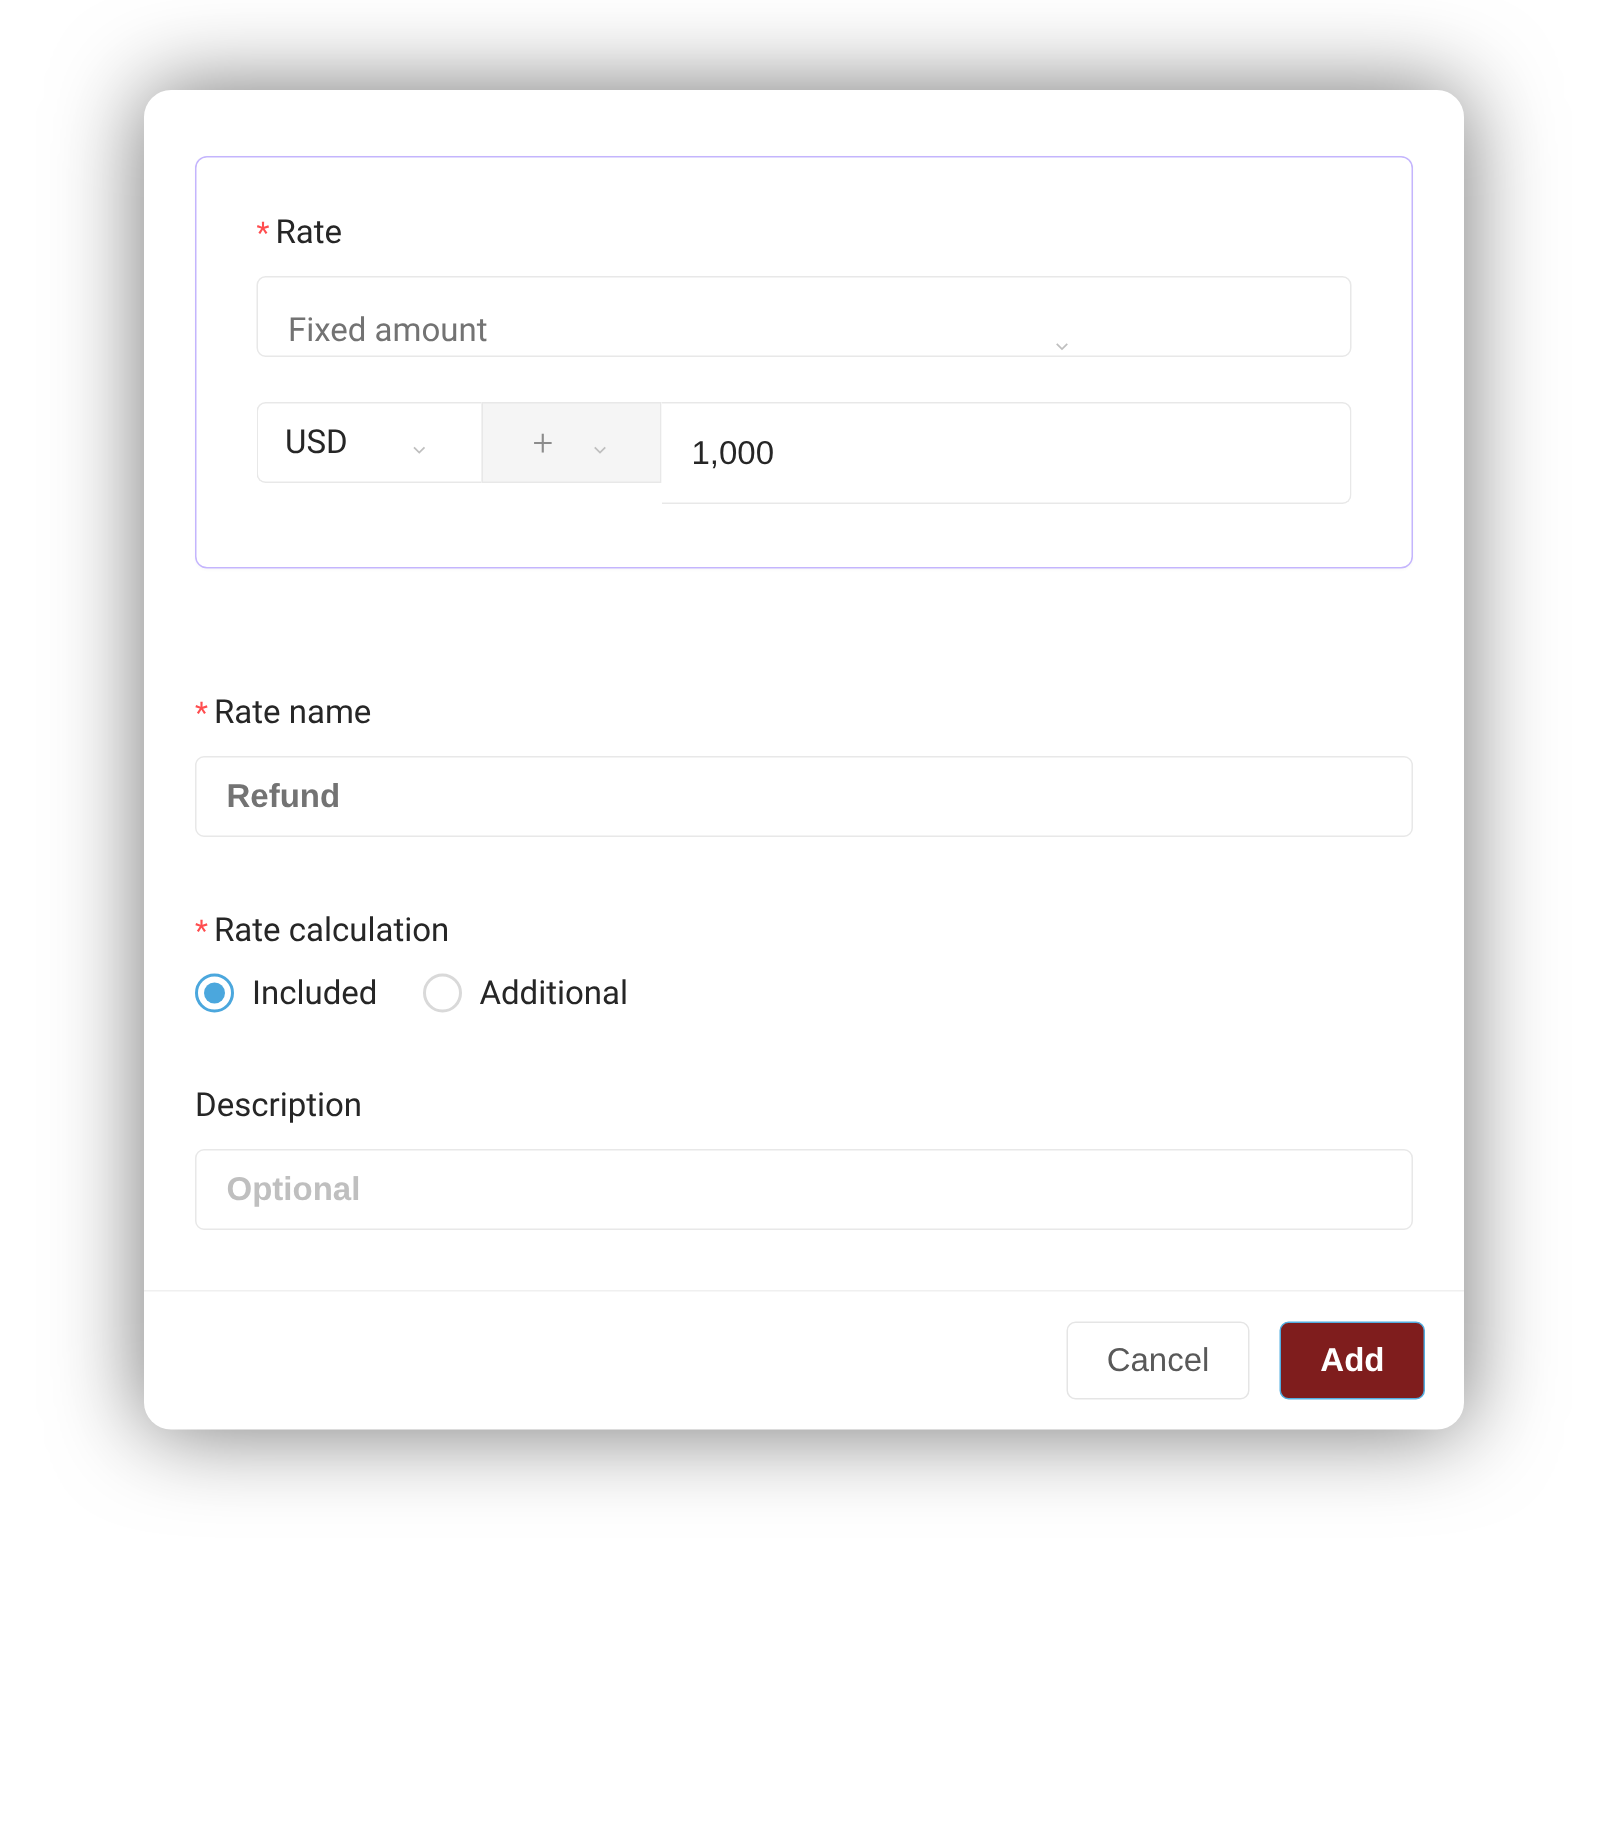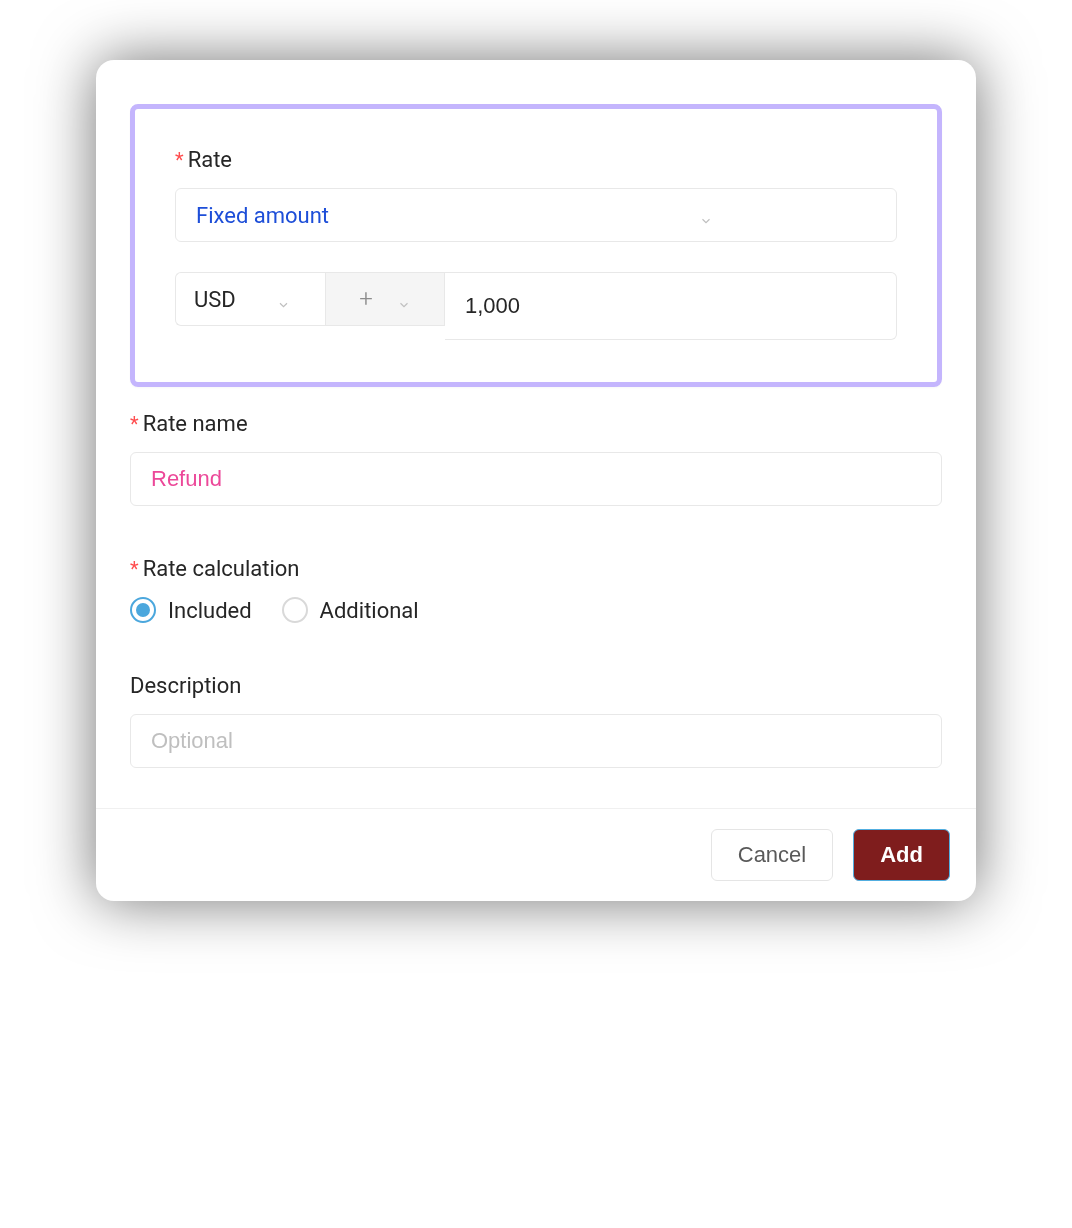--- a/index.html
+++ b/index.html
@@ -25,45 +25,45 @@
     }
     .modal-title {
       font-size: 26px;
       font-weight: 600;
       color: #262626;
     }
     .modal-body {
       padding: 44px 34px 40px;
     }
     .card {
-      border: 5px solid #c4b5fd;
+      border: 1px solid #c4b5fd;
       border-radius: 8px;
       padding: 38px 40px 42px;
-      margin-bottom: 24px;
+      margin-bottom: 84px;
       box-shadow: 0 1px 2px rgba(0,0,0,0.03);
     }
     .label {
       font-size: 22px;
       color: #262626;
       margin-bottom: 16px;
       display: block;
     }
     .req-star { color: #ff4d4f; margin-right: 4px; font-size: 20px; }
     .select {
       display: flex;
-      align-items: center;
+      align-items: flex-end;
       justify-content: space-between;
       width: 100%;
       height: 54px;
-      padding: 16px 20px;
+      padding: 4px 20px;
       border: 1px solid #e8e8e8;
       border-radius: 6px;
       background: #fff;
       font-size: 22px;
-      color: #1d4ed8;
+      color: #737373;
     }
     .row {
       display: flex;
       margin-top: 30px;
     }
     .cur-select {
       display: flex;
       align-items: center;
       gap: 19px;
       width: 150px;
@@ -99,22 +99,23 @@
       color: #262626;
       outline: none;
     }
     .text-input {
       width: 100%;
       height: 54px;
       padding: 0 20px;
       border: 1px solid #e8e8e8;
       border-radius: 6px;
       font-size: 22px;
-      color: #ec4899;
+      color: #737373;
       outline: none;
+      font-weight: bold;
     }
     .text-input::placeholder { color: #bfbfbf; }
     .field { margin-bottom: 50px; }
     .field:last-child { margin-bottom: 0; margin-top: 31px; }
     .radio-row { display: flex; gap: 30px; align-items: center; }
     .radio-item { display: flex; align-items: center; gap: 12px; cursor: pointer; }
     .radio-outer {
       width: 26px; height: 26px; border-radius: 50%;
       border: 2px solid #d9d9d9; display: flex; align-items: center; justify-content: center;
       flex-shrink: 0; background: #fff;

